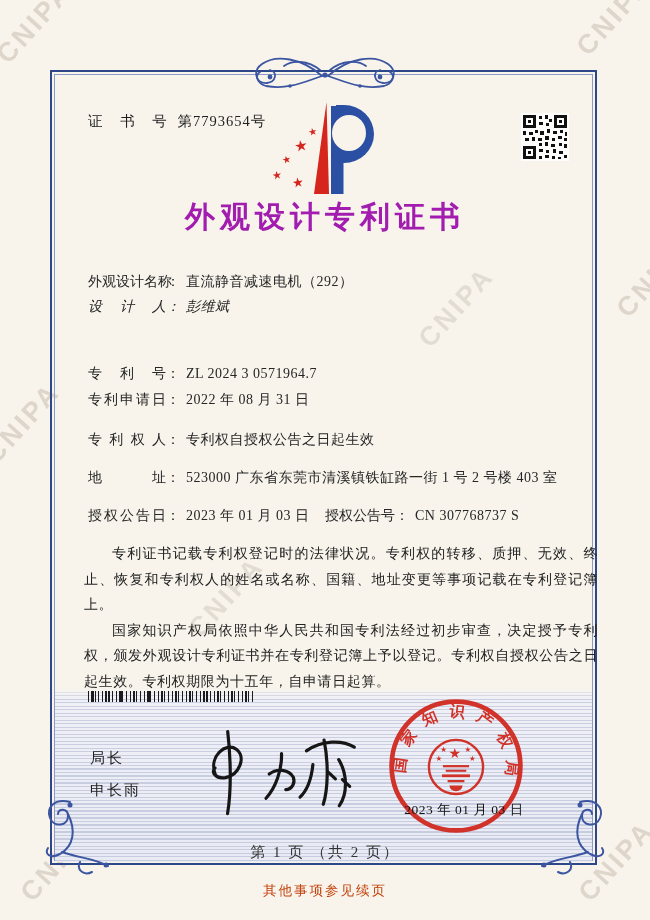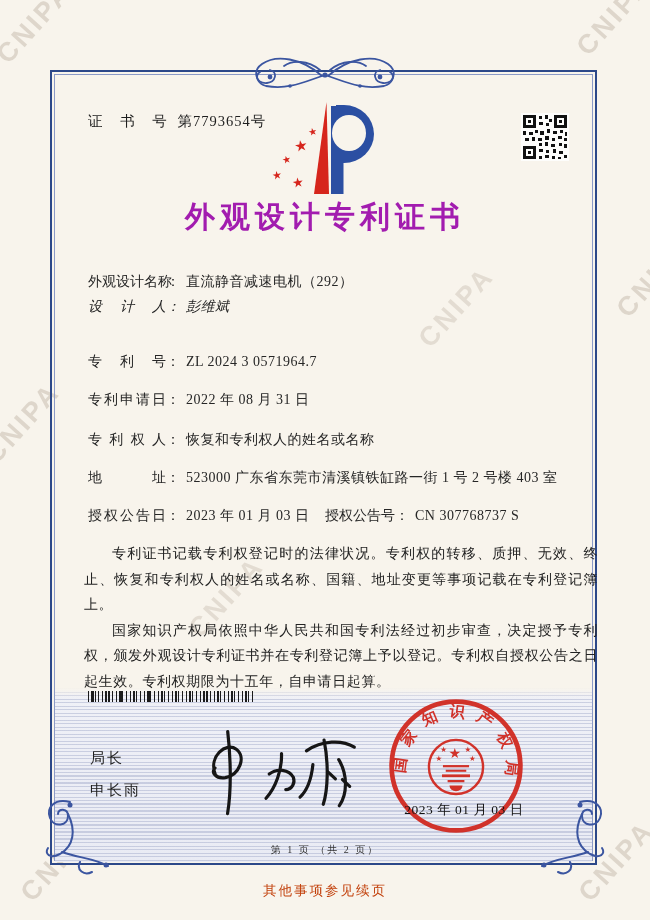--- a/index.html
+++ b/index.html
@@ -73,21 +73,21 @@
   .field {
     position:absolute; left:88px; z-index:2; display:flex;
     font-size:14px; color:#262626; white-space:nowrap; line-height:20px;
   }
   .field .flabel{
     display:inline-block; width:78px;
     text-align:justify; text-align-last:justify;
   }
   .field .fcolon{ padding-right:6px; }
   .field .fvalue{ letter-spacing:.5px; }
-  .f1{top:272px;} .f2{top:297px;font-style:italic;} .f3{top:352px;} .f4{top:390px;}
+  .f1{top:272px;} .f2{top:297px;font-style:italic;} .f3{top:364px;} .f4{top:390px;}
   .f5{top:430px;} .f6{top:468px;} .f7{top:506px;}
   .field.grantno{ left:325px; top:506px; }
   .field.grantno .flabel{ width:70px; }
   
   .paras {
     position:absolute; left:84px; top:541px; width:514px; z-index:2;
     font-size:14px; line-height:1.83; letter-spacing:.6px; color:#222;
     text-align:justify;
   }
   .paras p { text-indent:2em; }
@@ -107,21 +107,21 @@
   }
   .signer-role{ top:749px; } .signer-name{ top:781px; }
   .signature { position:absolute; left:185px; top:718px; z-index:2; transform:rotate(-2deg); }
   .seal { position:absolute; left:386px; top:696px; z-index:3; opacity:.92; }
   .seal-date {
     position:absolute; left:398px; top:801px; width:132px; z-index:4;
     text-align:center; font-size:13.5px; letter-spacing:.5px; color:#141414;
   }
   .page-info {
     position:absolute; left:0; top:843px; width:650px; z-index:2;
-    text-align:center; font-size:10px; letter-spacing:2px; color:#333;
+    text-align:center; font-size:15px; letter-spacing:2px; color:#333;
   }
   .cont-note {
     position:absolute; left:0; top:882px; width:650px; z-index:2;
     text-align:center; font-size:13.5px; letter-spacing:2px; color:#c2410c;
   }
 </style>
 </head>
 <body>
 
 <span class="wm wm1">CNIPA</span>
@@ -264,21 +264,21 @@
     <span class="fvalue">ZL 2024 3 0571964.7</span>
 </div>
 <div class="field f4">
   <span class="flabel">专利申请日</span>
     <span class="fcolon">：</span>
     <span class="fvalue">2022 年 08 月 31 日</span>
 </div>
 <div class="field f5">
   <span class="flabel">专利权人</span>
     <span class="fcolon">：</span>
-    <span class="fvalue">恢复和专利权人的姓名或名称</span>
+    <span class="fvalue">专利权自授权公告之日起生效</span>
 </div>
 <div class="field f6">
   <span class="flabel">地址</span>
     <span class="fcolon">：</span>
     <span class="fvalue">523000 广东省东莞市清溪镇铁缸路一街 1 号 2 号楼 403 室</span>
 </div>
 <div class="field f7">
   <span class="flabel">授权公告日</span>
     <span class="fcolon">：</span>
     <span class="fvalue">2023 年 01 月 03 日</span>

